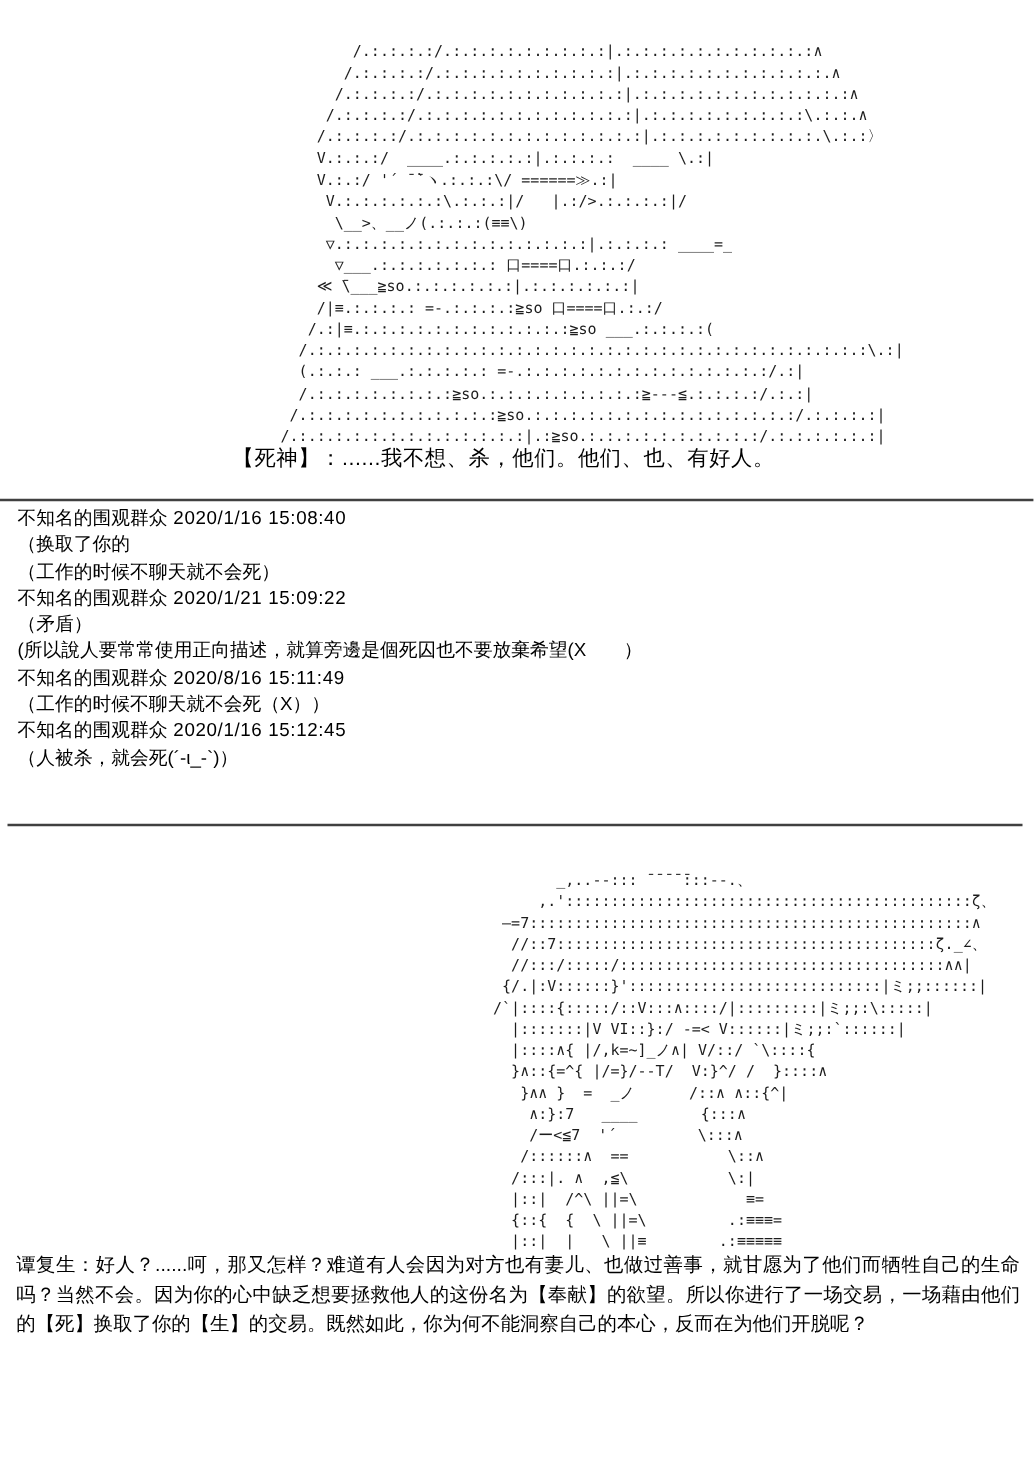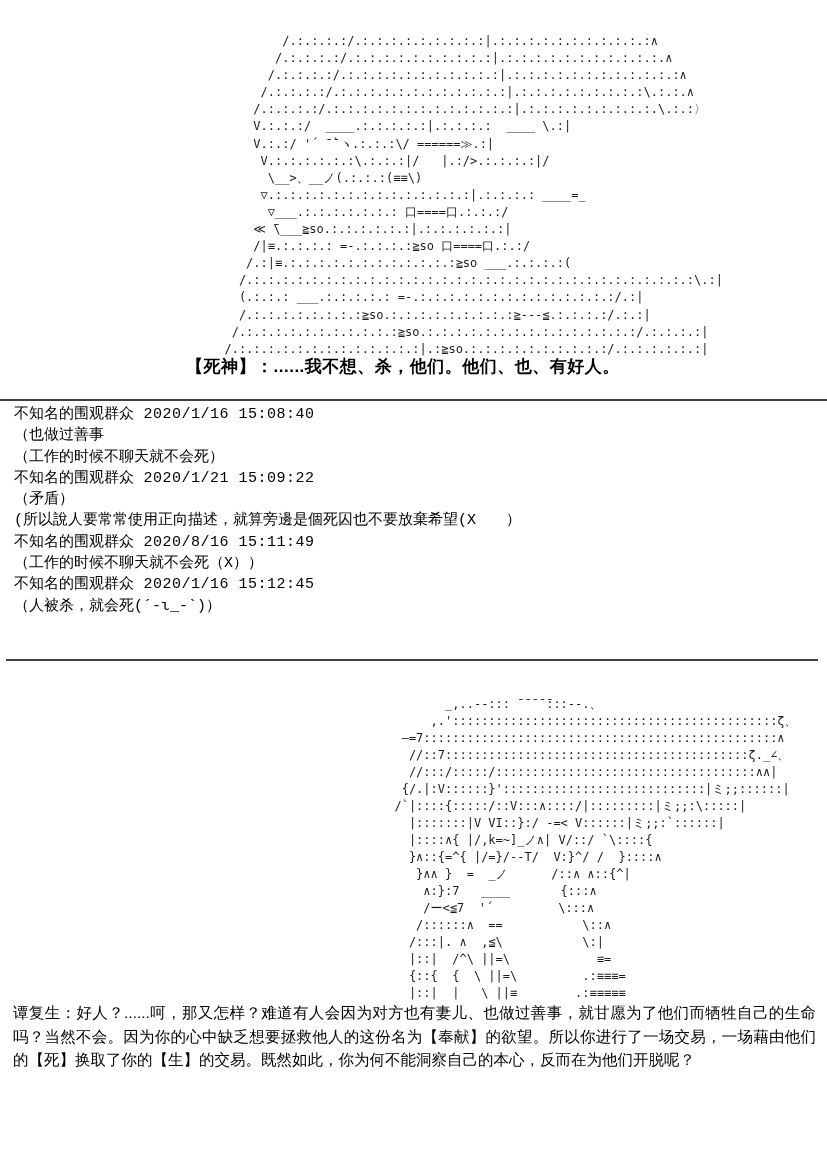--- a/index.html
+++ b/index.html
@@ -18,33 +18,32 @@
     font-family: "DejaVu Sans Mono", monospace;
     color: #1c1c1c;
     white-space: pre;
   }
   .aa-top   { left: 210px; top: 33px;  font-size: 12px; line-height: 17.1px; }
   .aa-bottom{ left: 380px; top: 696px; font-size: 12px; line-height: 17px;  }
   .dialogue {
     position: absolute;
     left: 186px; top: 355px;
     font-size: 17px;
-    font-weight: 700;
+    font-weight: 400;
     letter-spacing: 0.5px;
     white-space: nowrap;
   }
   .divider { position: absolute; height: 0; border-top: 2px solid #404040; }
   .divider-top    { left: 0;   top: 399px; width: 827px; }
   .divider-bottom { left: 6px; top: 659px; width: 812px; }
   .comments {
     position: absolute;
     left: 14px; top: 404px;
     font-size: 15px;
     line-height: 21.3px;
-    font-family: Liberation Mono, monospace;
   }
   .comment-line { white-space: pre; }
   .comment-timestamp { letter-spacing: 0.5px; }
   .speech {
     position: absolute;
     left: 13px; top: 1001px;
     width: 803px;
     font-size: 15.5px;
     line-height: 23.5px;
     font-weight: 400;
@@ -76,21 +75,21 @@
    /.:.:.:.:.:.:.:.:.:.:.:≧so.:.:.:.:.:.:.:.:.:.:.:.:.:.:.:/.:.:.:.:|
   /.:.:.:.:.:.:.:.:.:.:.:.:.:|.:≧so.:.:.:.:.:.:.:.:.:.:/.:.:.:.:.:.:|</pre>
 
   <div class="dialogue">【死神】：......我不想、杀，他们。他们、也、有好人。</div>
 
   <div class="divider divider-top"></div>
 
   <div class="comments">
       <div class="comment">
         <div class="comment-line"><span>不知名的围观群众</span><span class="comment-timestamp"> 2020/1/16 15:08:40</span></div>
-        <div class="comment-line">（也做过善事</div>
+        <div class="comment-line">（换取了你的</div>
       </div>
       <div class="comment">
         <div class="comment-line">（工作的时候不聊天就不会死）</div>
       </div>
       <div class="comment">
         <div class="comment-line"><span>不知名的围观群众</span><span class="comment-timestamp"> 2020/1/21 15:09:22</span></div>
         <div class="comment-line">（矛盾）</div>
       </div>
       <div class="comment">
         <div class="comment-line">(所以說人要常常使用正向描述，就算旁邊是個死囚也不要放棄希望(X　　）</div>

